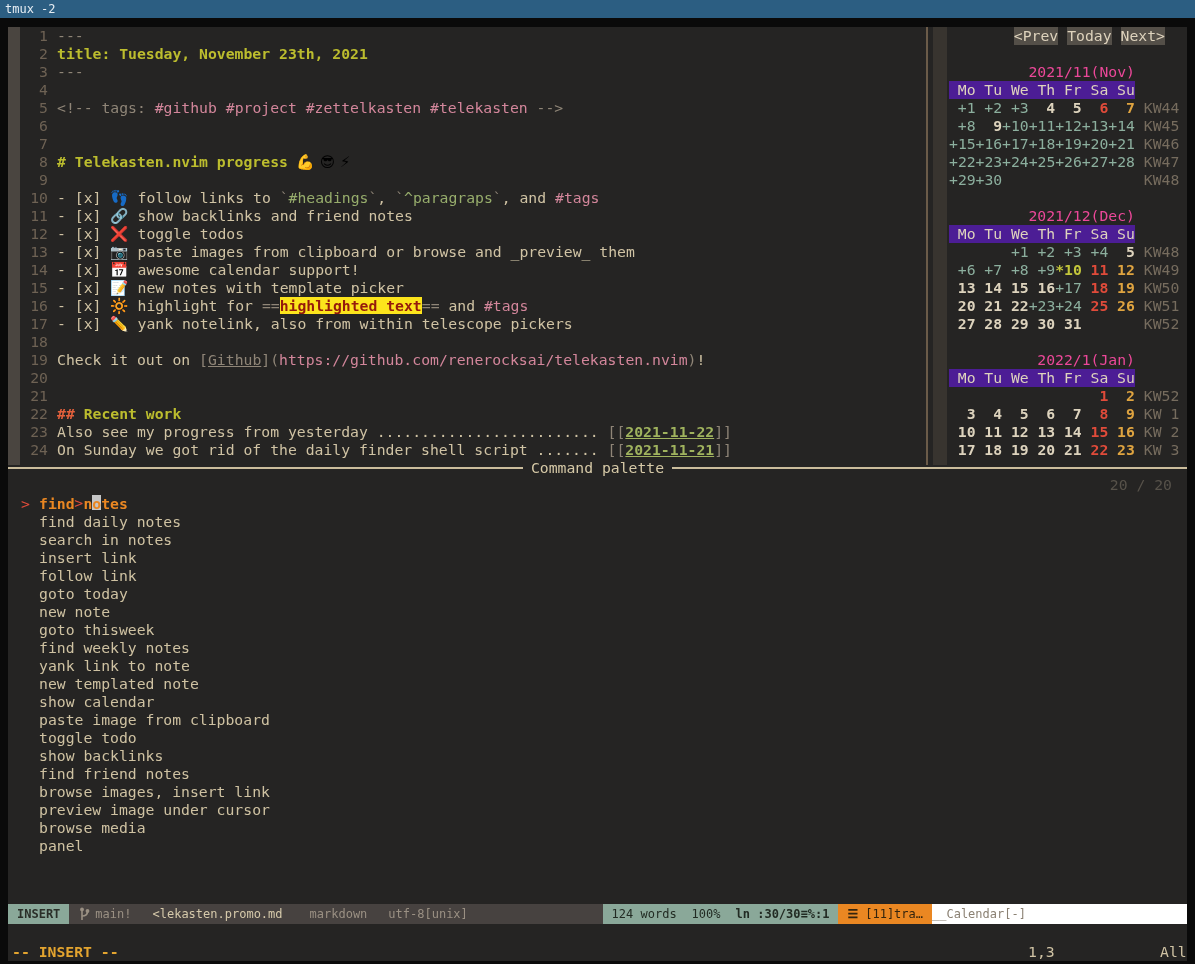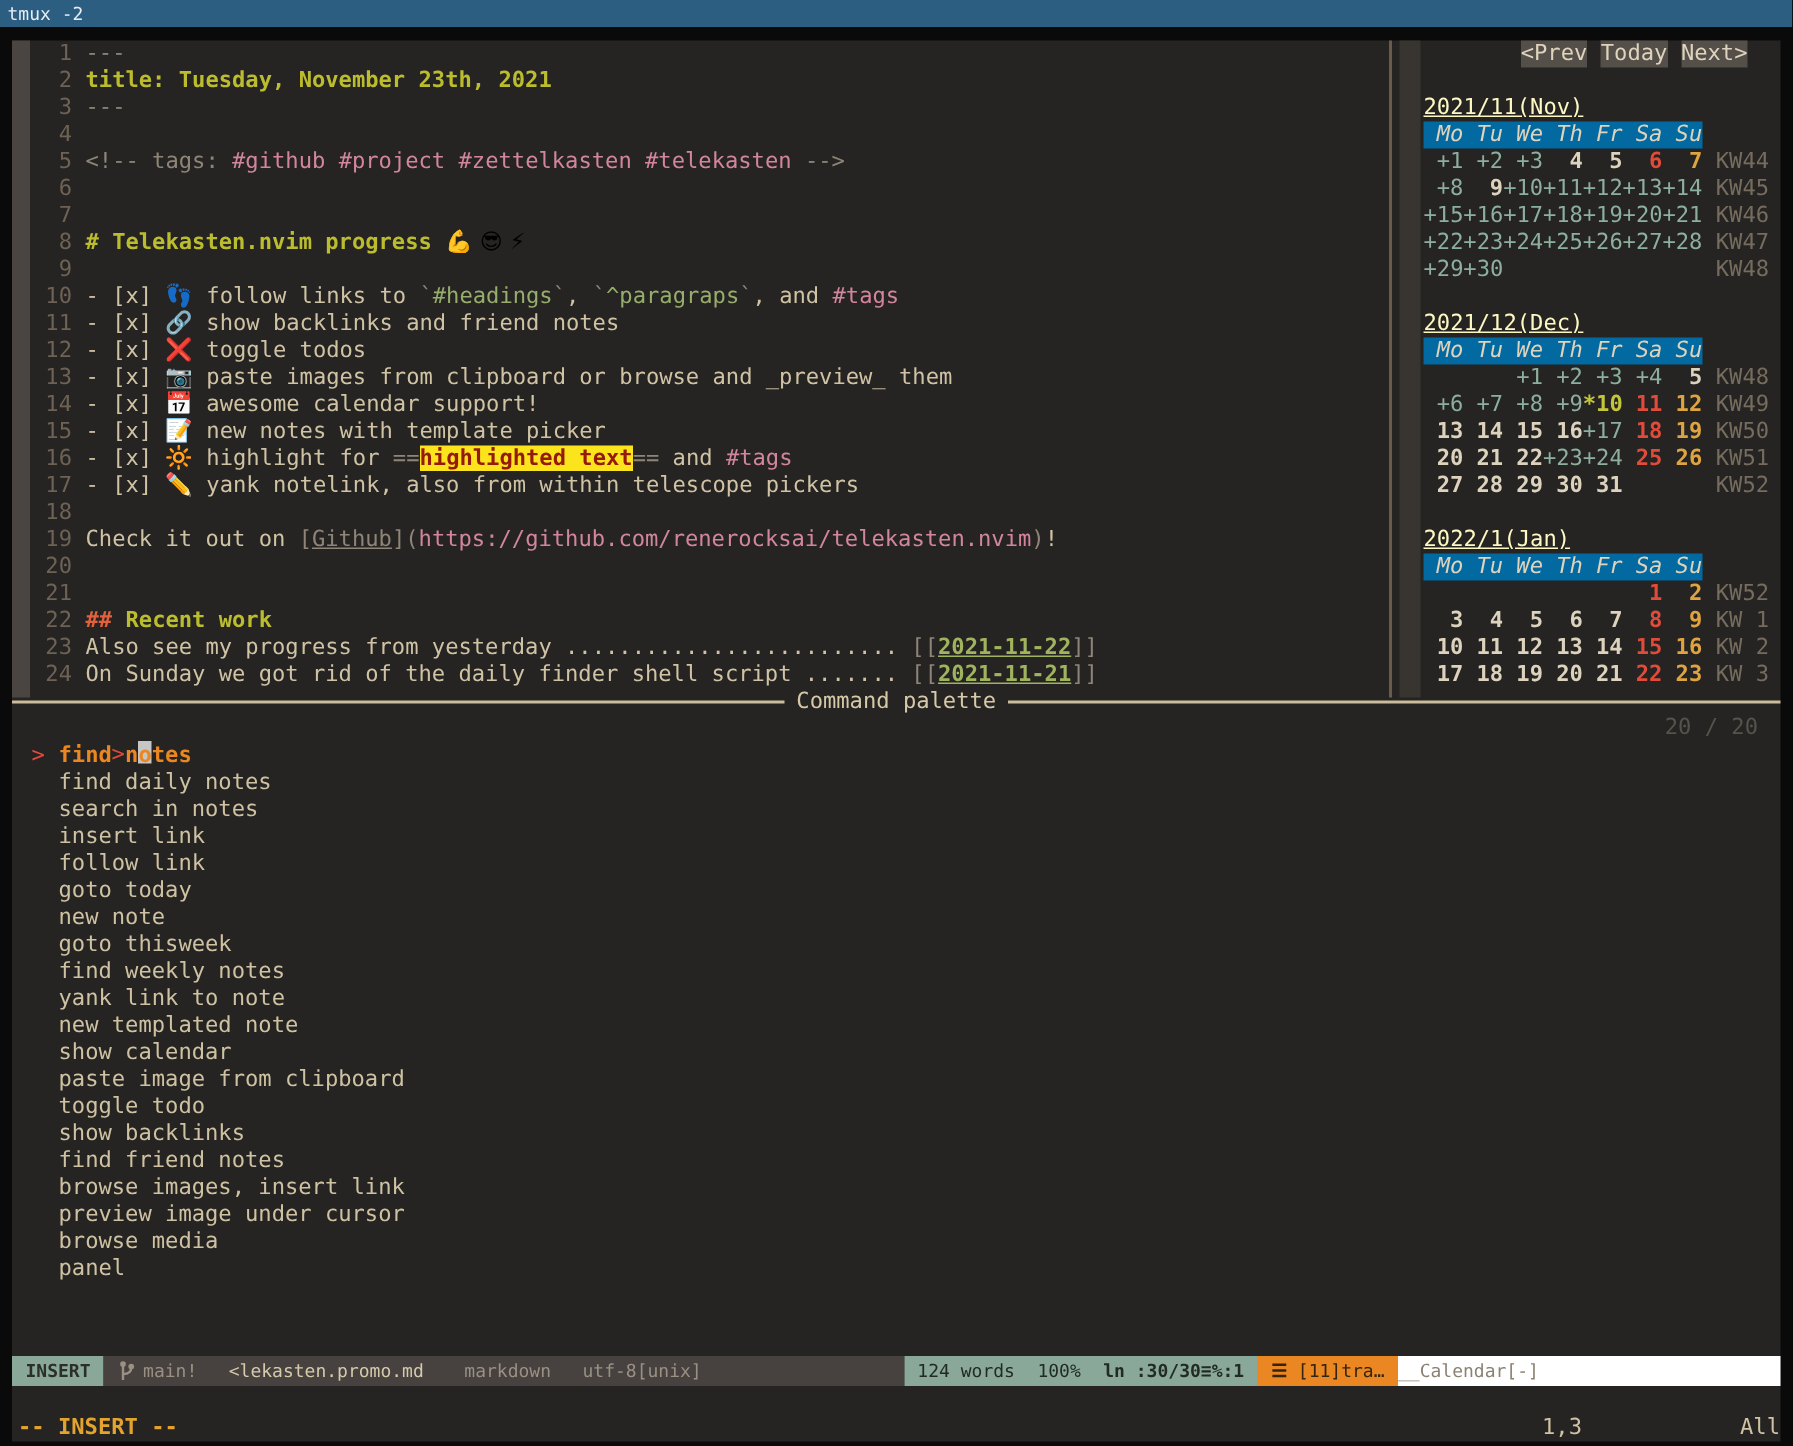--- a/index.html
+++ b/index.html
@@ -26,22 +26,22 @@
   .s-hl{background:#fce41c;color:#951a0c;font-weight:bold;}
   .s-em{font-family:"DejaVu Sans",sans-serif;}
 
   
   .vsep{position:absolute;left:918px;top:0;width:2px;height:438px;background:#6b5b49;}
   .sb-cal{position:absolute;left:925px;top:0;width:14px;height:438px;background:#38342f;}
   .calendar{position:absolute;left:941px;top:0;width:238px;height:438px;}
   .cal-row{height:18px;white-space:pre;}
   .cal-nav{display:flex;justify-content:flex-end;gap:9px;padding-right:22px;}
   .nav-btn{background:#544f48;color:#ded3bd;}
-  .cal-title{display:block;width:186px;text-align:left;color:#fef9c3;text-decoration:underline;}
-  .dow-strip{display:inline-block;background:#0369a1;font-style:italic;}
+  .cal-title{display:block;width:186px;text-align:right;color:#ec4899;}
+  .dow-strip{display:inline-block;background:#4c1d95;}
   .cal-cell{display:inline-block;width:26.55px;text-align:right;}
   .dow{color:#ded3bd;}
   .c-p{color:#8caf9e;}
   .c-d{color:#ddd3bd;font-weight:bold;}
   .c-sa{color:#e04b3a;font-weight:bold;}
   .c-su{color:#dfa440;font-weight:bold;}
   .c-td{color:#c3c63b;font-weight:bold;}
   .kw{color:#766c5e;margin-left:9px;margin-top:38px;}
 
   

